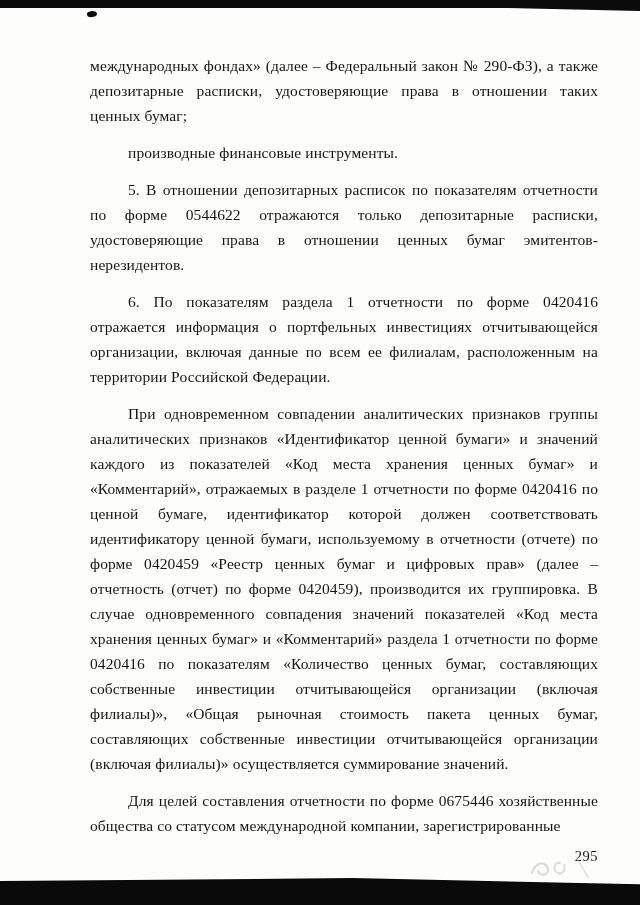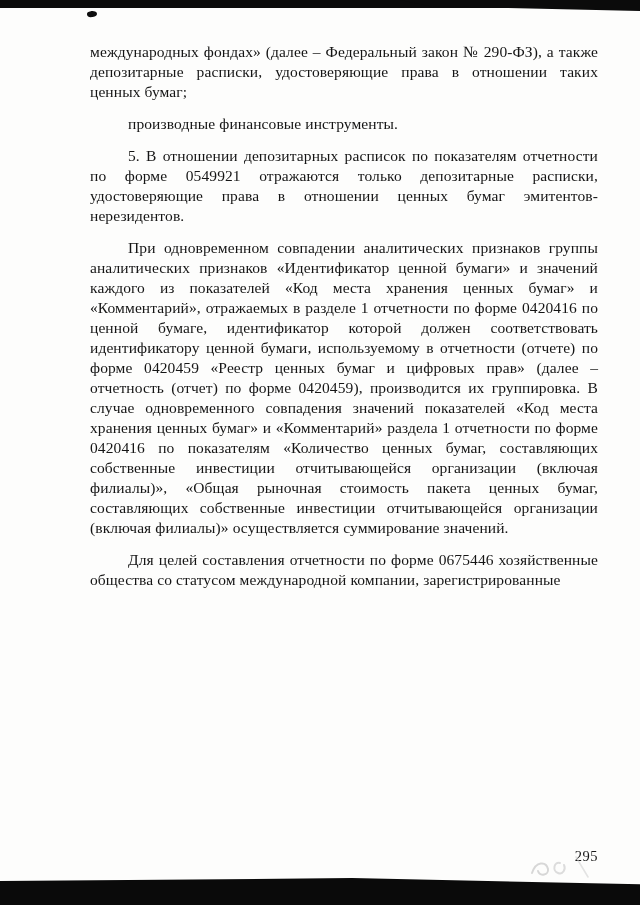--- a/index.html
+++ b/index.html
@@ -43,26 +43,26 @@
     position: absolute;
     bottom: 0; left: 0;
     width: 100%;
     height: 28px;
     background: #0a0a0a;
     clip-path: polygon(0 14%, 55% 4%, 100% 26%, 100% 100%, 0 100%);
   }
   
   .text-block {
     position: absolute;
-    top: 42px;
+    top: 53px;
     left: 90px;
     width: 508px;
     color: #151515;
     font-size: 15.5px;
-    line-height: 20px;
+    line-height: 25px;
     text-align: justify;
     letter-spacing: 0.1px;
     font-family: Liberation Serif, serif;
   }
   .text-block p {
     margin: 0;
     padding: 0;
   }
   .text-block p.indent {
     text-indent: 38px;
@@ -90,21 +90,22 @@
 
 <div class="page">
 
   <div class="scan-border-top"></div>
   <div class="scan-border-top-right"></div>
   <div class="scan-dot"></div>
 
   <div class="text-block">
     <p>международных фондах» (далее – Федеральный закон № 290-ФЗ), а также депозитарные расписки, удостоверяющие права в отношении таких ценных бумаг;</p>
     <p class="indent">производные финансовые инструменты.</p>
-    <p class="indent">5. В отношении депозитарных расписок по показателям отчетности по форме 0549921 отражаются только депозитарные расписки, удостоверяющие права в отношении ценных бумаг эмитентов-нерезидентов.</p>
+    <p class="indent">5. В отношении депозитарных расписок по показателям отчетности по форме 0544622 отражаются только депозитарные расписки, удостоверяющие права в отношении ценных бумаг эмитентов-нерезидентов.</p>
+    <p class="indent">6. По показателям раздела 1 отчетности по форме 0420416 отражается информация о портфельных инвестициях отчитывающейся организации, включая данные по всем ее филиалам, расположенным на территории Российской Федерации.</p>
     <p class="indent">При одновременном совпадении аналитических признаков группы аналитических признаков «Идентификатор ценной бумаги» и значений каждого из показателей «Код места хранения ценных бумаг» и «Комментарий», отражаемых в разделе 1 отчетности по форме 0420416 по ценной бумаге, идентификатор которой должен соответствовать идентификатору ценной бумаги, используемому в отчетности (отчете) по форме 0420459 «Реестр ценных бумаг и цифровых прав» (далее – отчетность (отчет) по форме 0420459), производится их группировка. В случае одновременного совпадения значений показателей «Код места хранения ценных бумаг» и «Комментарий» раздела 1 отчетности по форме 0420416 по показателям «Количество ценных бумаг, составляющих собственные инвестиции отчитывающейся организации (включая филиалы)», «Общая рыночная стоимость пакета ценных бумаг, составляющих собственные инвестиции отчитывающейся организации (включая филиалы)» осуществляется суммирование значений.</p>
     <p class="indent">Для целей составления отчетности по форме 0675446 хозяйственные общества со статусом международной компании, зарегистрированные</p>
   </div>
 
   <div class="page-number">295</div>
 
   <svg class="faint-stamp" viewBox="0 0 86 28" xmlns="http://www.w3.org/2000/svg">
     <path d="M6 20 C 10 8, 20 8, 22 16 C 23 22, 14 24, 12 18" stroke="#b9b9b9" stroke-width="2" fill="none" stroke-linecap="round"></path>
     <path d="M34 10 C 28 8, 26 18, 32 20 C 37 22, 40 16, 38 12" stroke="#c2c2c2" stroke-width="2" fill="none" stroke-linecap="round"></path>
     <path d="M50 4 L 62 24" stroke="#cfcfcf" stroke-width="1.6" fill="none" stroke-linecap="round"></path>

